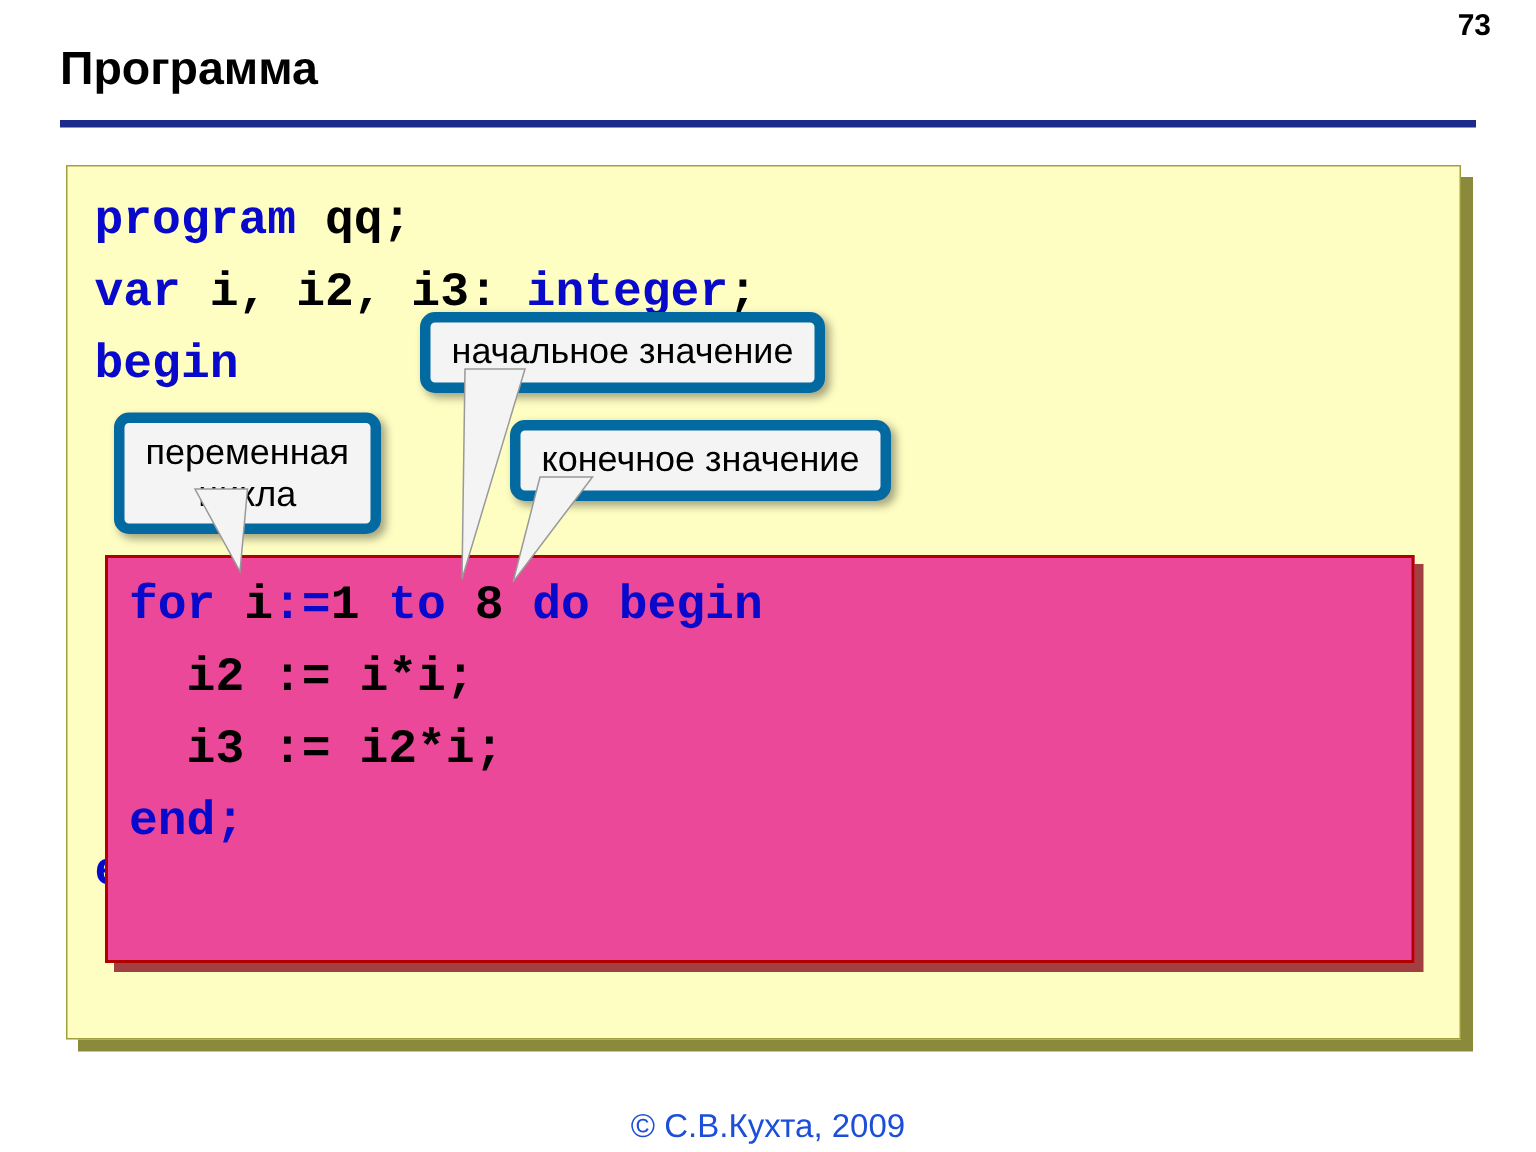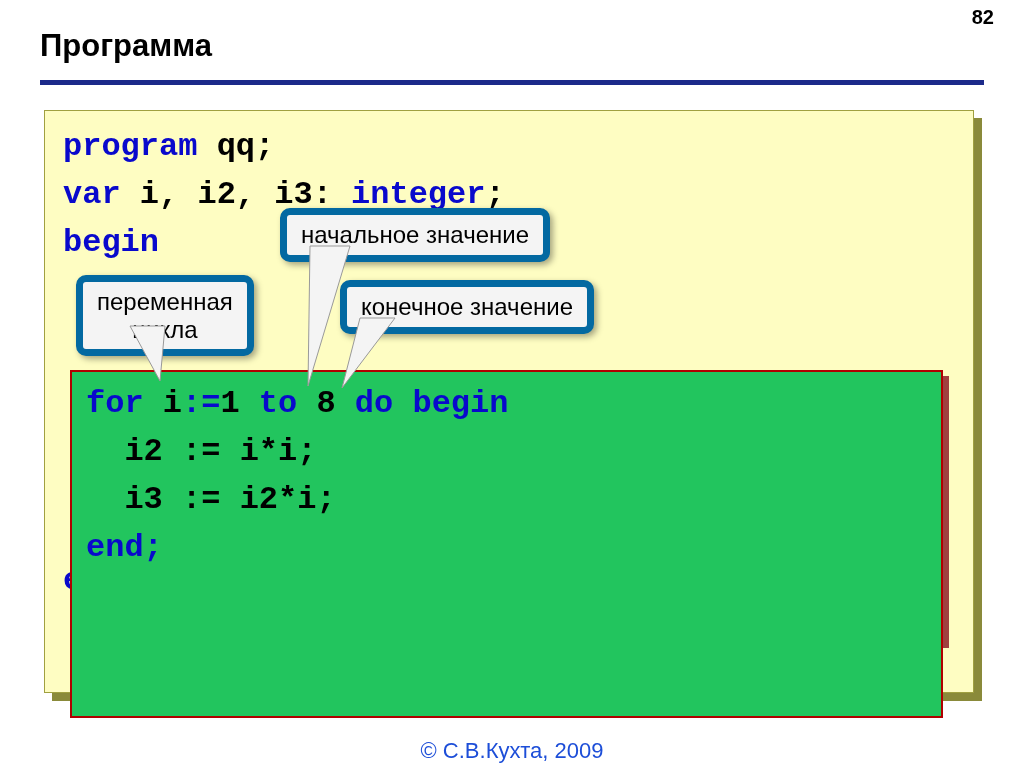--- a/index.html
+++ b/index.html
@@ -72,22 +72,22 @@
     left: 76px;
     width: 873px;
     height: 272px;
     background: #a04040;
   }
   .inner-box {
     position: absolute;
     top: 370px;
     left: 70px;
     width: 873px;
-    height: 348px;
-    background: #22c55e;
+    height: 272px;
+    background: #ec4899;
     border: 2px solid #b00000;
     box-sizing: border-box;
     padding: 8px 14px;
   }
 
   .callout {
     position: absolute;
   }
   
   .callout .tag {
@@ -113,21 +113,21 @@
     left: 0;
     width: 1024px;
     text-align: center;
     font-size: 22px;
     color: #1d4ed8;
   }
 </style>
 </head>
 <body>
 
-<div class="page-number">82</div>
+<div class="page-number">73</div>
 <div class="title">Программа</div>
 <div class="title-rule"></div>
 
 <div class="code-box-shadow"></div>
 <div class="code-box">
   <div class="code-line"><span class="blue">program</span><span> qq;</span></div>
   <div class="code-line"><span class="blue">var</span><span> i, i2, i3: </span><span class="blue">integer</span><span>;</span></div>
   <div class="code-line blue">begin</div>
   <div style="height:290px"></div>
   <div class="code-line blue">end.</div>

